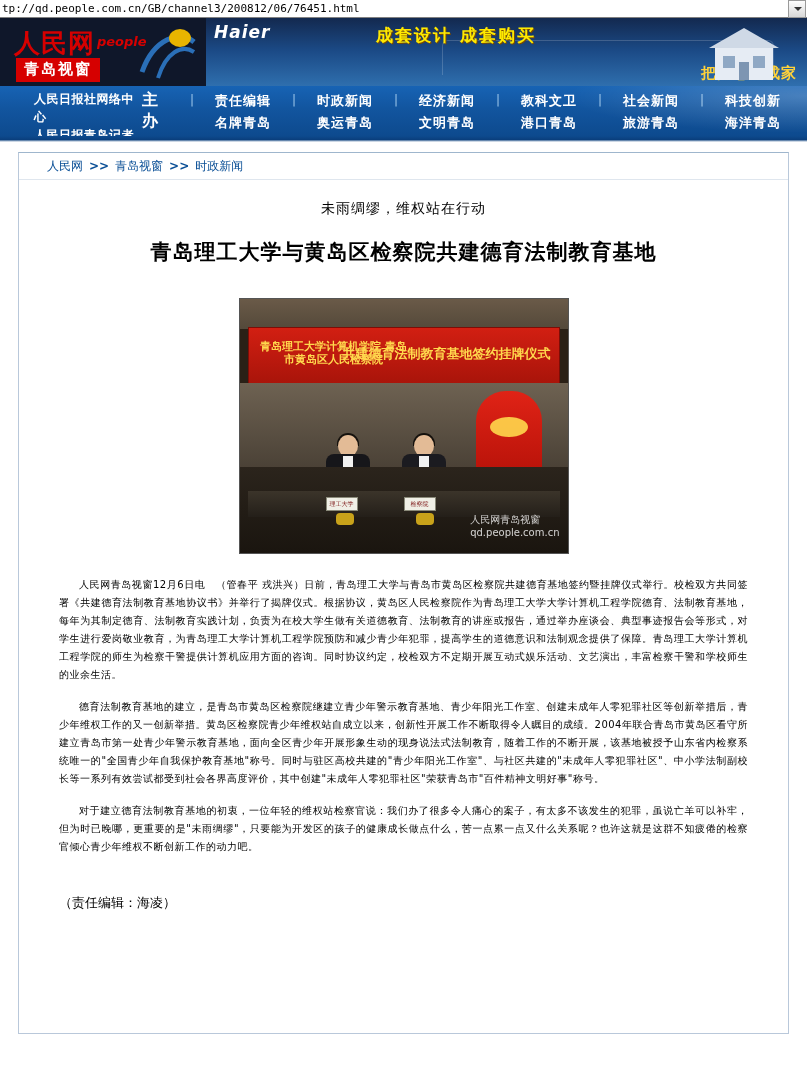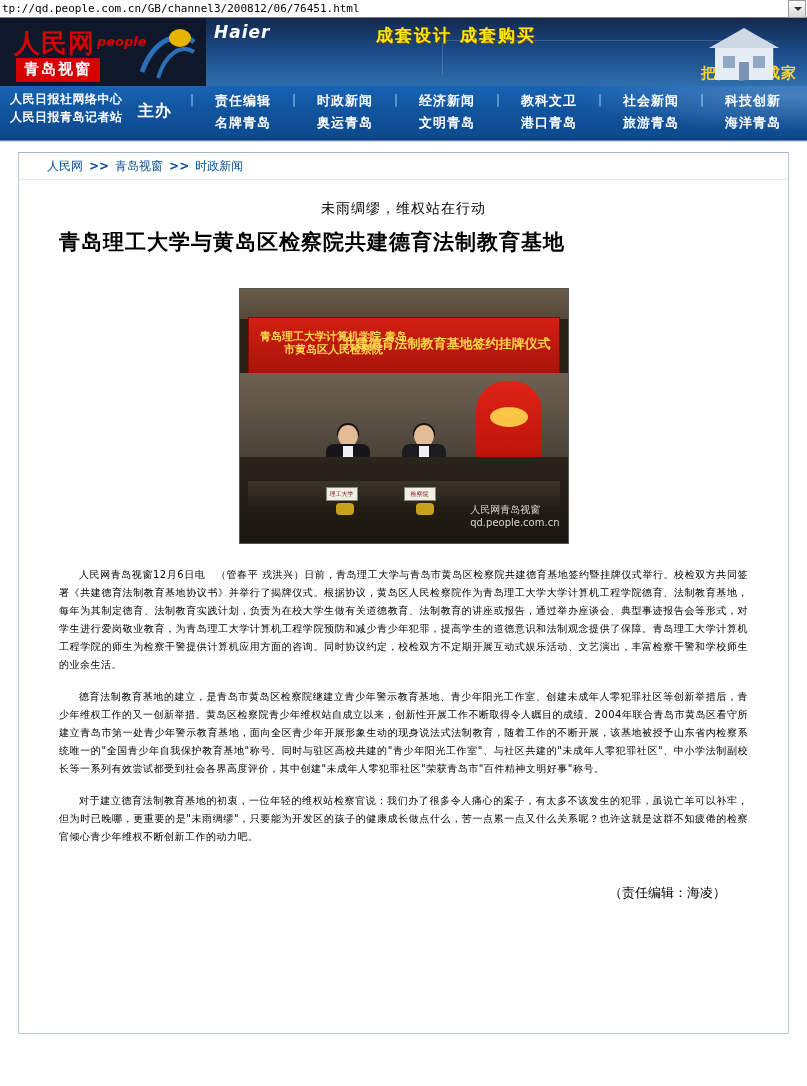--- a/index.html
+++ b/index.html
@@ -187,20 +187,21 @@
     pointer-events: none;
   }
   .nav-org {
     width: 160px;
     padding: 4px 0 0 10px;
     color: #ffffff;
     font-size: 12px;
     line-height: 18px;
     font-weight: bold;
     letter-spacing: .5px;
+    margin-left: 24px;
   }
   .nav-host {
     width: 46px;
     color: #ffffff;
     font-size: 16px;
     font-weight: bold;
     display: flex;
     align-items: center;
     justify-content: center;
     letter-spacing: 1px;
@@ -274,25 +275,26 @@
     padding: 14px 40px 0 40px;
   }
   .subhead {
     text-align: center;
     font-size: 14px;
     color: #000000;
     letter-spacing: 1px;
     margin-top: 6px;
   }
   .headline {
+    text-align: center;
     font-size: 21px;
     font-weight: bold;
     color: #000000;
     letter-spacing: 1px;
-    margin-top: 10px;
+    margin-top: 20px;
   }
 
   .photo-wrap {
     margin: 32px auto 0 auto;
     width: 330px;
   }
   .photo {
     width: 330px;
     height: 256px;
     position: relative;
@@ -409,21 +411,20 @@
     color: #000000;
     text-align: justify;
     letter-spacing: .5px;
   }
   .body-text p {
     margin: 0 0 14px 0;
     text-indent: 2em;
   }
   .editor {
     margin-top: 38px;
-    text-align: right;
     padding-right: 22px;
     font-size: 13px;
     color: #000000;
   }
 </style>
 </head>
 <body>
 
 <div id="page">
 

